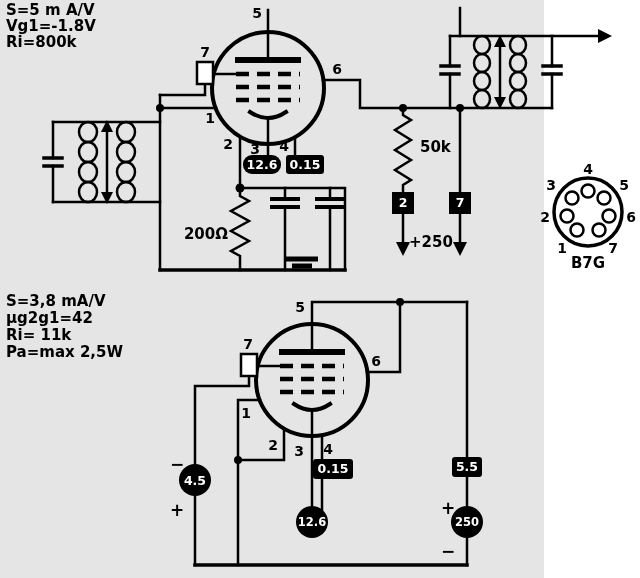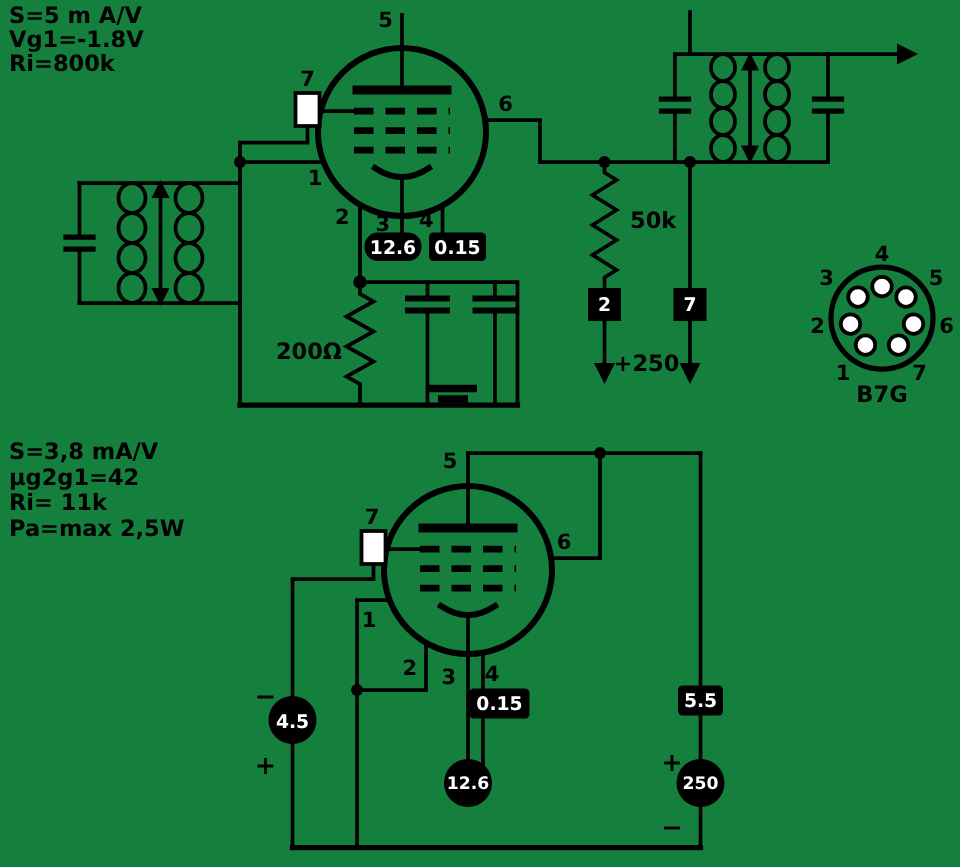--- a/index.html
+++ b/index.html
@@ -1,16 +1,16 @@
 <!DOCTYPE html>
 <html><head>
 <meta charset="utf-8">
 <style>
   html,body{margin:0;padding:0;background:#ffffff;}
-  .stage{width:640px;height:578px;position:relative;background:#15803d;}
+  .stage{width:544px;height:578px;position:relative;background:#e5e5e5;}
   svg{display:block;}
   .w{stroke:#000;stroke-width:2.5;fill:none;stroke-linecap:square;stroke-linejoin:miter;}
   .w35{stroke:#000;stroke-width:3.5;fill:none;stroke-linecap:square;}
   .w4{stroke:#000;stroke-width:4;fill:none;stroke-linecap:square;}
   .plate{stroke:#000;stroke-width:6;fill:none;stroke-linecap:square;}
   .grid{stroke:#000;stroke-width:4.5;fill:none;stroke-dasharray:13 8;stroke-linecap:butt;}
   .tube{stroke:#000;stroke-width:4;fill:none;}
   .coil{stroke:#000;stroke-width:2.5;fill:none;}
   .lbl{font:bold 15px "DejaVu Sans",sans-serif;fill:#000;}
   .pin{font:bold 14px "DejaVu Sans",sans-serif;fill:#000;}

